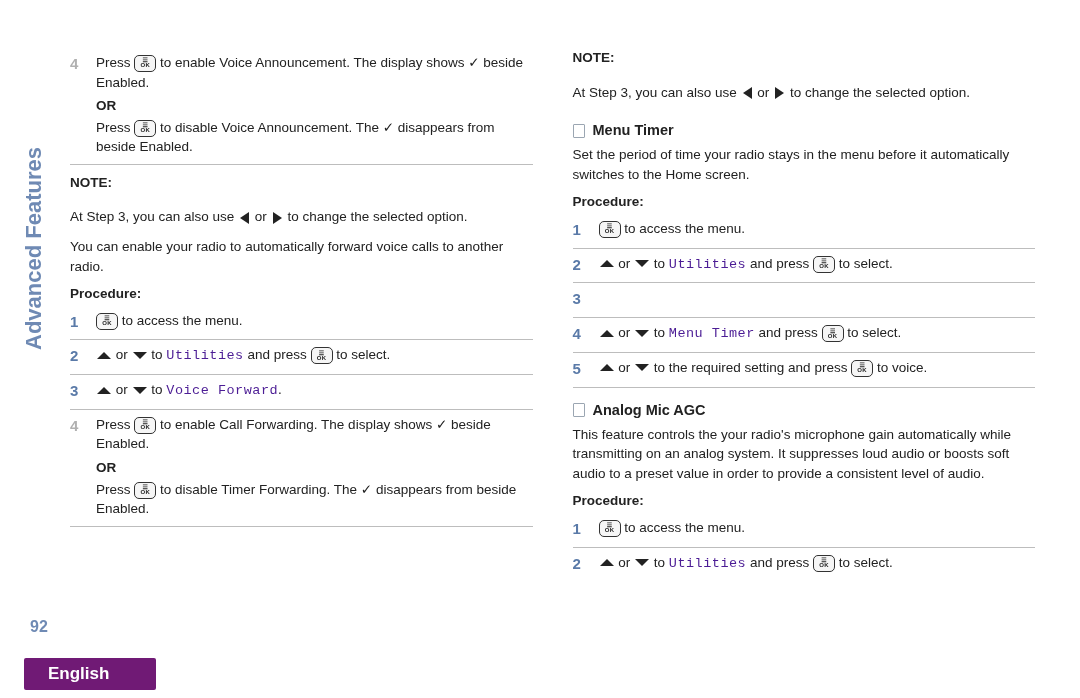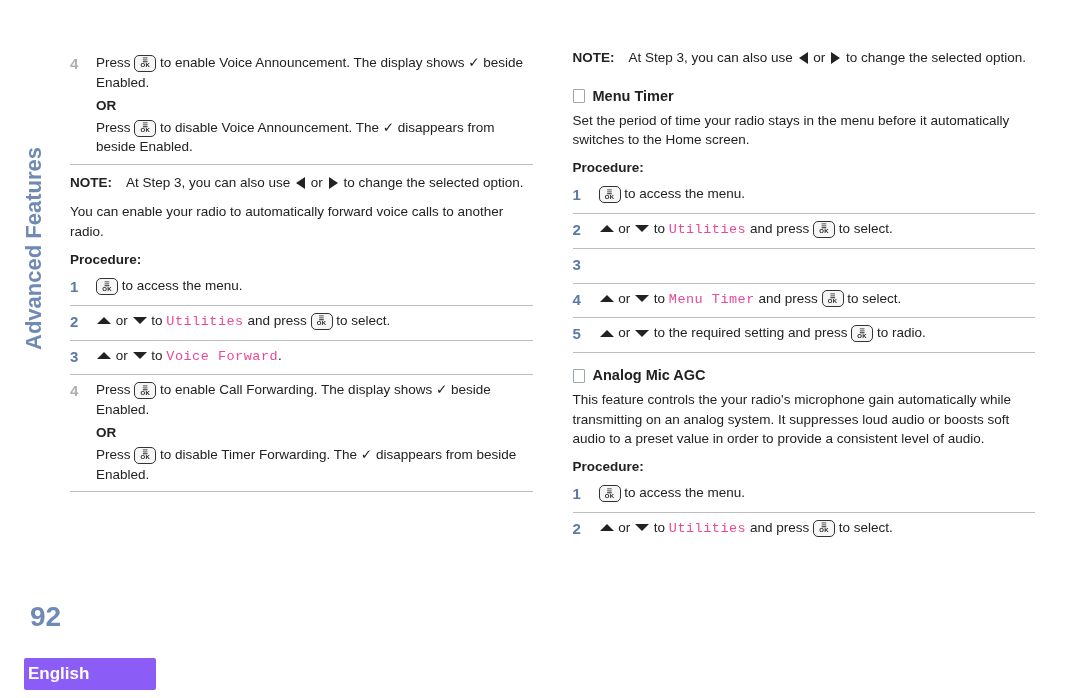--- a/index.html
+++ b/index.html
@@ -30,22 +30,23 @@
   .step-num {
     color: #5a7aa8;
     font-weight: bold;
     font-size: 15px;
     min-width: 14px;
   }
   .step-num.gray { color: #b0b0b0; }
   .step-body { flex: 1; }
   .note-row {
     display: flex;
-    gap: 8px;
+    gap: 15px;
     padding: 8px 0 6px 0;
+    flex-direction: column;
   }
   .note-label { font-weight: bold; min-width: 48px; }
   .heading {
     display: flex;
     align-items: center;
     gap: 8px;
     margin: 12px 0 4px 0;
   }
   .book-icon {
     display: inline-block;
@@ -87,48 +88,48 @@
   .arrow-left, .arrow-right, .arrow-up, .arrow-down {
     display: inline-block;
     width: 0; height: 0;
     vertical-align: middle;
   }
   .arrow-left { border-top:6px solid transparent; border-bottom:6px solid transparent; border-right:9px solid #222; margin: 0 2px; }
   .arrow-right { border-top:6px solid transparent; border-bottom:6px solid transparent; border-left:9px solid #222; margin: 0 2px; }
   .arrow-up { border-left:7px solid transparent; border-right:7px solid transparent; border-bottom:7px solid #222; margin:0 1px 1px 1px;}
   .arrow-down { border-left:7px solid transparent; border-right:7px solid transparent; border-top:7px solid #222; margin:0 1px 1px 1px;}
   .check { font-family: "Segoe UI Symbol", Arial; }
-  .monotext { font-family: "Courier New", monospace; letter-spacing: 0.5px; color:#ec4899; }
+  .monotext { font-family: "Courier New", monospace; letter-spacing: 0.5px; color:#4c1d95; }
   .sidebar {
     position: absolute;
     left: 18px; top: 350px;
     transform: rotate(-90deg);
     transform-origin: left top;
     color: #6f8ab4;
     font-weight: bold;
     font-size: 22px;
     white-space: nowrap;
   }
   .page-num {
     position: absolute;
     left: 30px; bottom: 60px;
     color: #6f8ab4;
     font-weight: bold;
-    font-size: 28px;
+    font-size: 16px;
   }
   .lang-tab {
     position: absolute;
     left: 24px; bottom: 8px;
     width: 132px; height: 32px;
-    background: #8b5cf6;
+    background: #701a75;
     color: #fff;
     font-weight: bold;
     font-size: 17px;
     display: flex; align-items: center;
-    padding-left: 4px;
+    padding-left: 24px;
     border-radius: 2px;
   }
 </style>
 </head>
 <body>
 
 <div class="sidebar">Advanced Features</div>
 <div class="page-num">92</div>
 <div class="lang-tab">English</div>
 
@@ -220,21 +221,21 @@
     </div>
     <div class="step">
       <div class="step-num">4</div>
       <div class="step-body">
         <span class="arrow-up"></span><span> or </span><span class="arrow-down"></span><span> to </span><span class="monotext">Menu Timer</span><span> and press </span><span class="ok-btn"></span><span> to select.</span>
       </div>
     </div>
     <div class="step">
       <div class="step-num">5</div>
       <div class="step-body">
-        <span class="arrow-up"></span><span> or </span><span class="arrow-down"></span><span> to the required setting and press </span><span class="ok-btn"></span><span> to radio.</span>
+        <span class="arrow-up"></span><span> or </span><span class="arrow-down"></span><span> to the required setting and press </span><span class="ok-btn"></span><span> to voice.</span>
       </div>
     </div>
 
     <div class="heading">
       <span class="book-icon"></span>
       <span class="heading-text">Analog Mic AGC</span>
     </div>
     <div class="body-text">This feature controls the your radio's microphone gain automatically while transmitting on an analog system. It suppresses loud audio or boosts soft audio to a preset value in order to provide a consistent level of audio.</div>
     <div class="proc-label">Procedure:</div>
 

